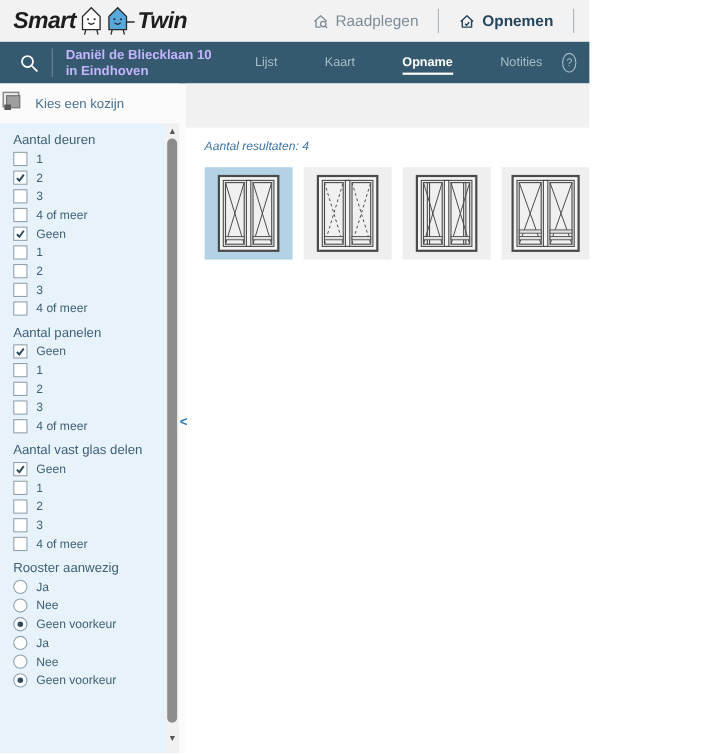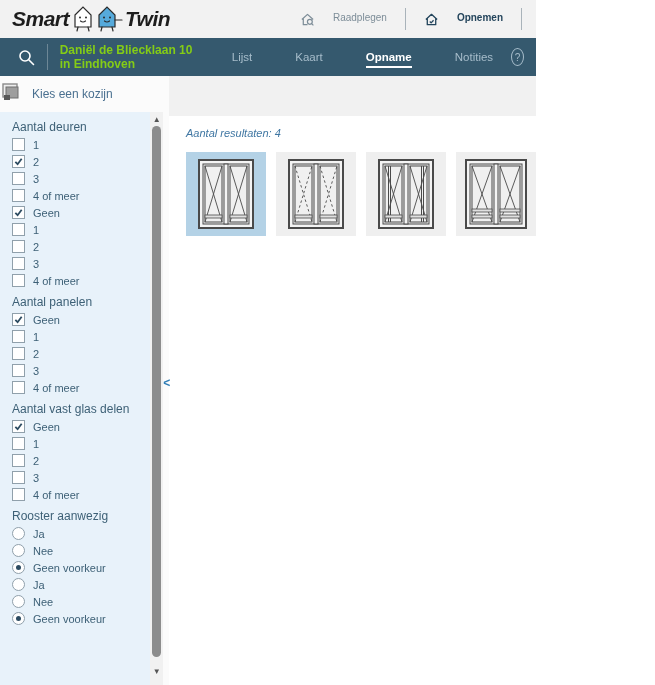--- a/index.html
+++ b/index.html
@@ -6,30 +6,30 @@
   body { width:655px; height:685px; font-family:"Liberation Sans", sans-serif; }
   .app { position:relative; width:536px; height:685px; overflow:hidden; background:#fff; }
 
   
   .top-header { height:38px; background:#f2f2f2; display:flex; align-items:center;
                 justify-content:space-between; padding:0 0 0 12px; box-sizing:border-box; }
   .logo { display:flex; align-items:flex-end; cursor:pointer; }
   .logo-part { font-size:21px; font-weight:bold; font-style:italic; color:#1d1d1d; letter-spacing:-0.5px; line-height:30px;}
   .logo-houses { margin:0 1px; display:inline-flex; }
   .header-actions { display:flex; align-items:center; height:100%; }
-  .h-action { display:flex; align-items:flex-start; gap:18px; font-size:10px; color:#7d8d98; cursor:pointer; padding:0 4px; }
+  .h-action { display:flex; align-items:center; gap:6px; font-size:14px; color:#7d8d98; cursor:pointer; padding:0 4px; }
   .h-action.active { color:#24455c; font-weight:bold; }
   .h-action .icon-slot { display:inline-flex; }
   .h-divider { width:1px; height:22px; background:#a9b3ba; margin:0 14px; }
 
   
   .navbar { height:38px; background:#35596e; display:flex; align-items:center; padding:0 12px; box-sizing:border-box; }
   .search-btn { display:inline-flex; cursor:pointer; margin-left:6px; }
   .nav-divider { width:1px; height:26px; background:rgba(255,255,255,0.28); margin:0 12px 0 12px; }
-  .address { color:#84cc16; font-weight:bold; font-size:12px; }
+  .address { color:#c4b5fd; font-weight:bold; font-size:12px; }
   .tabs { display:flex; align-items:center; gap:43px; margin-left:28px; }
   .tab { font-size:11.5px; color:#a7bdcb; cursor:pointer; padding:4px 0 3px; border-bottom:2px solid transparent; }
   .tab.active { color:#fff; font-weight:bold; border-bottom:2px solid #fff; }
   .help-circle { width:16px; height:16px; border:1px solid #a7bdcb; border-radius:50%; color:#a7bdcb;
                  font-size:10px; display:flex; align-items:center; justify-content:center; margin-left:18px; cursor:pointer; }
 
   
   .content { display:flex; height:609px; }
 
   

